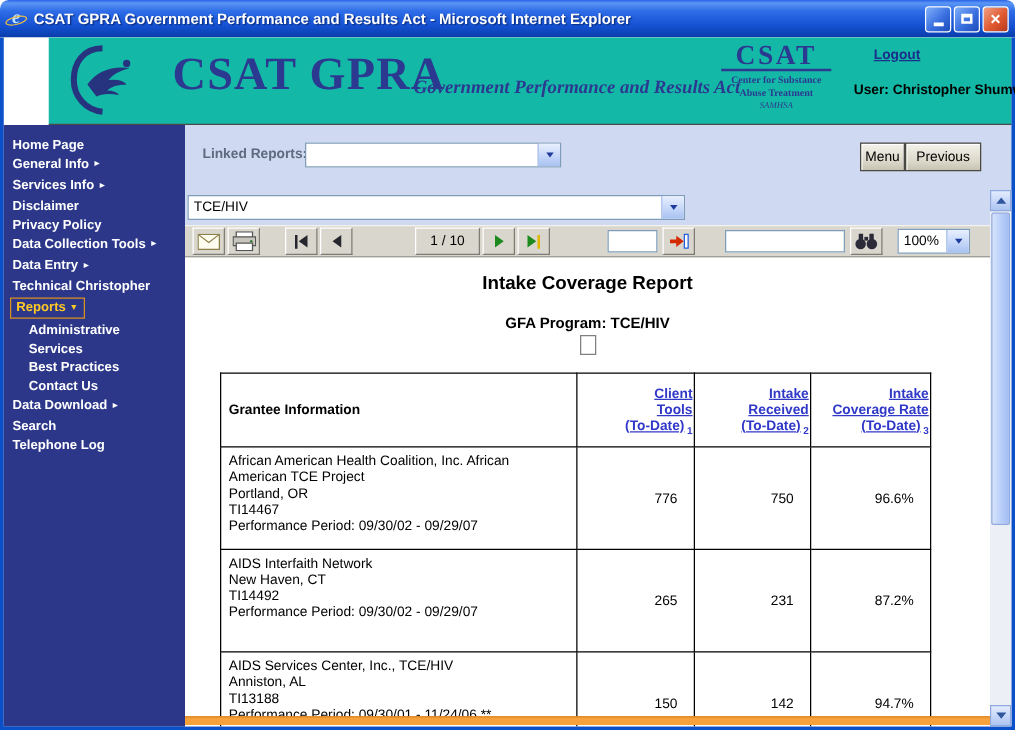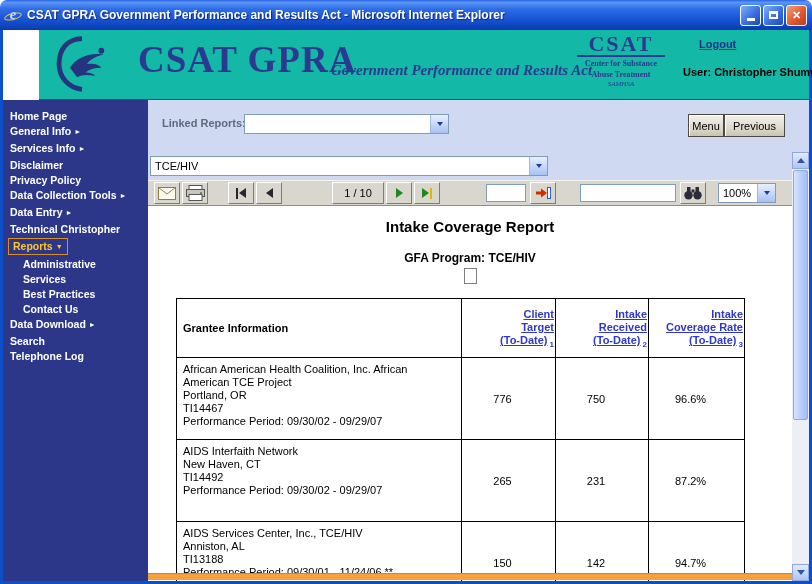--- a/index.html
+++ b/index.html
@@ -89,21 +89,21 @@
   .r-table{border-collapse:collapse;margin:14px 0 0 28px;font-size:11px;color:#000;table-layout:fixed;}
   .r-table td,.r-table th{border:1px solid #000;}
   .col-g{width:285px;} .col-n1{width:94px;} .col-n2{width:93px;} .col-n3{width:96px;}
   .th-g{height:56px;text-align:left;vertical-align:middle;padding-left:6px;font-size:11px;font-weight:bold;}
   .th-n{height:56px;text-align:right;vertical-align:middle;font-weight:bold;color:#3038C8;cursor:pointer;}
   .hl{line-height:13px;}
   .u{text-decoration:underline;}
   .sub{font-size:8px;margin-left:2px;position:relative;top:3px;color:#3038C8;}
   .tr-data{height:82px;}
   .td-g{vertical-align:top;padding:5px 6px;line-height:13px;}
-  .td-n{vertical-align:middle;text-align:center;padding-right:13px;}
+  .td-n{vertical-align:middle;text-align:right;padding-right:13px;}
 
   
   .hbar{position:absolute;left:0;right:0;bottom:1px;height:6px;background:#F6A13B;border-top:1px solid #D8831F;}
   .vscroll{position:absolute;right:0;top:0;bottom:0;width:17px;background:#EDEFF6;box-sizing:border-box;}
   .sc-btn{position:absolute;left:0;width:17px;height:17px;box-sizing:border-box;border:1px solid #8FA8DD;
     background:linear-gradient(180deg,#E3ECFD 0%,#C2D4F8 60%,#ADC4F2 100%);display:flex;align-items:center;justify-content:center;cursor:pointer;}
   .sc-up{top:0;} .sc-down{bottom:0;}
   .sc-up::after{content:"";width:0;height:0;border-left:4px solid transparent;border-right:4px solid transparent;border-bottom:5px solid #30569E;}
   .sc-down::after{content:"";width:0;height:0;border-left:4px solid transparent;border-right:4px solid transparent;border-top:5px solid #30569E;}
   .sc-thumb{position:absolute;left:1px;top:18px;width:15px;height:250px;box-sizing:border-box;border:1px solid #8FA8DD;border-radius:2px;
@@ -260,21 +260,21 @@
                     <col class="col-n1">
                     <col class="col-n2">
                     <col class="col-n3">
                   </colgroup>
                 <tbody>
                     <tr>
                   <th class="th-g">Grantee Information</th>
                   <th class="th-n">
                     <div class="hl">
                       <div class="u">Client</div>
-                      <div class="u">Target</div>
+                      <div class="u">Tools</div>
                       <div><span class="u">(To-Date)</span><span class="sub">1</span></div>
                     </div>
                   </th>
                   <th class="th-n">
                     <div class="hl">
                       <div class="u">Intake</div>
                       <div class="u">Received</div>
                       <div><span class="u">(To-Date)</span><span class="sub">2</span></div>
                     </div>
                   </th>

